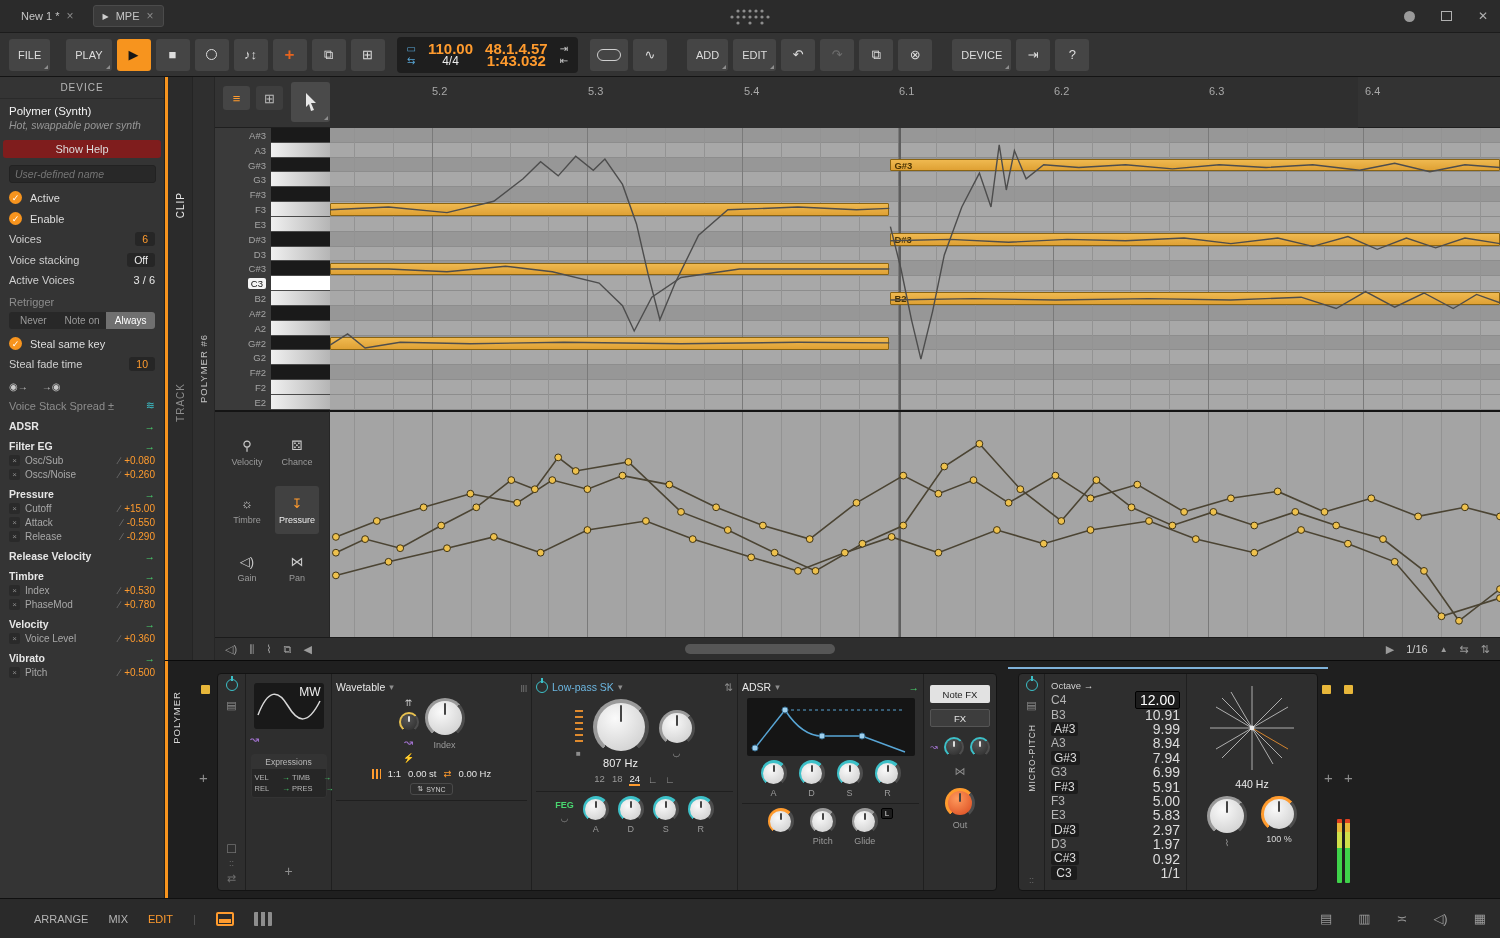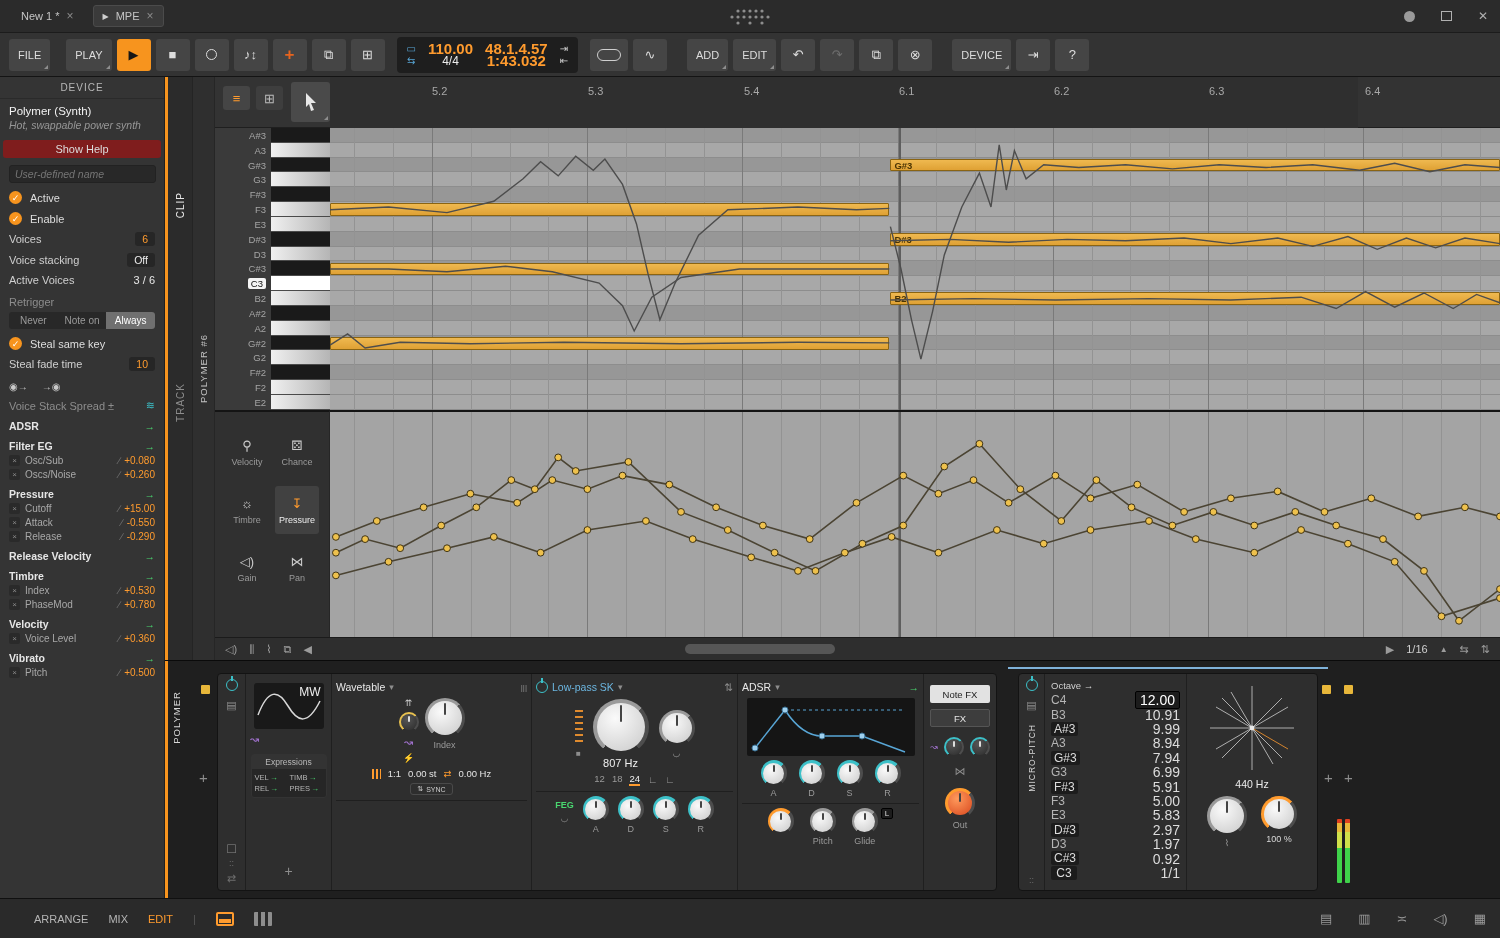--- a/index.html
+++ b/index.html
@@ -133,21 +133,21 @@
 .r36{width:36px;height:36px;padding:3px}.r40{width:40px;height:40px;padding:3px}
 .r56{width:56px;height:56px;padding:4px}
 .kfill{width:100%;height:100%}
 .klab{font-size:9px;color:#9a9a9a;text-align:center;margin-top:2px}
 .kwrap{display:flex;flex-direction:column;align-items:center}
 .minidisp{width:70px;height:46px;background:#191919;border-radius:3px;position:relative;margin-top:4px}
 .minidisp .mw{position:absolute;right:3px;top:2px;color:#eee;font-size:12px}
 .expanel{width:76px;background:#262626;border:1px solid #333;border-radius:3px;margin-top:8px}
 .exphead{height:14px;background:#333;display:flex;align-items:center;justify-content:center;color:#b9b9b9;font-size:8.5px}
 #exprgrid{display:grid;grid-template-columns:1fr 1fr;gap:2px;padding:4px 3px}
-.xcell{display:flex;align-items:center;gap:0;font-size:7.5px;color:#b5b5b5}
+.xcell{display:flex;align-items:center;gap:12px;font-size:7.5px;color:#b5b5b5}
 .xcell .modarrow{font-size:8px;margin-left:1px}
 .purple{color:#a574d4}
 .plusbtn{color:#8d8d8d;font-size:14px;margin-top:auto;margin-bottom:6px}
 .wtdisp{width:92px;height:52px;background:#141414;border-radius:2px}
 .wtcap{font-size:8.5px;color:#d8d8d8;text-align:center;margin-top:2px;width:100px}
 .wtrow{display:flex;align-items:center;gap:7px;font-size:9.5px;color:#e4e4e4;margin-top:5px;width:100%;justify-content:center}
 .orangebars{display:inline-block;width:9px;height:10px;background:repeating-linear-gradient(90deg,#ff9b2e 0 2px,transparent 2px 4px)}
 .syncpill{border:1px solid #4a4a4a;border-radius:3px;font-size:7px;color:#cfcfcf;padding:1px 6px;margin-top:4px;display:flex;gap:3px;align-items:center}
 .divh{width:100%;border-top:1px solid #1f1f1f;margin-top:5px}
 .subrow{display:flex;align-items:flex-start;gap:8px;margin-top:4px;width:100%;justify-content:center}

